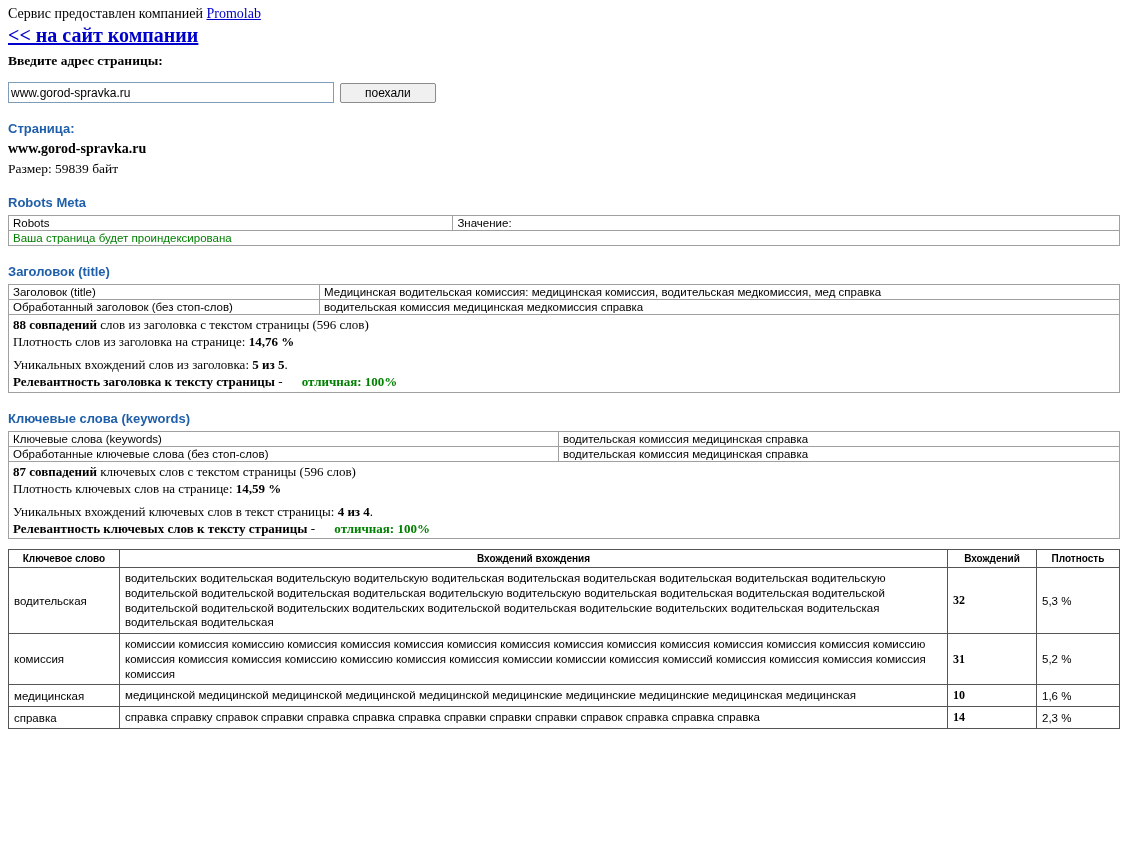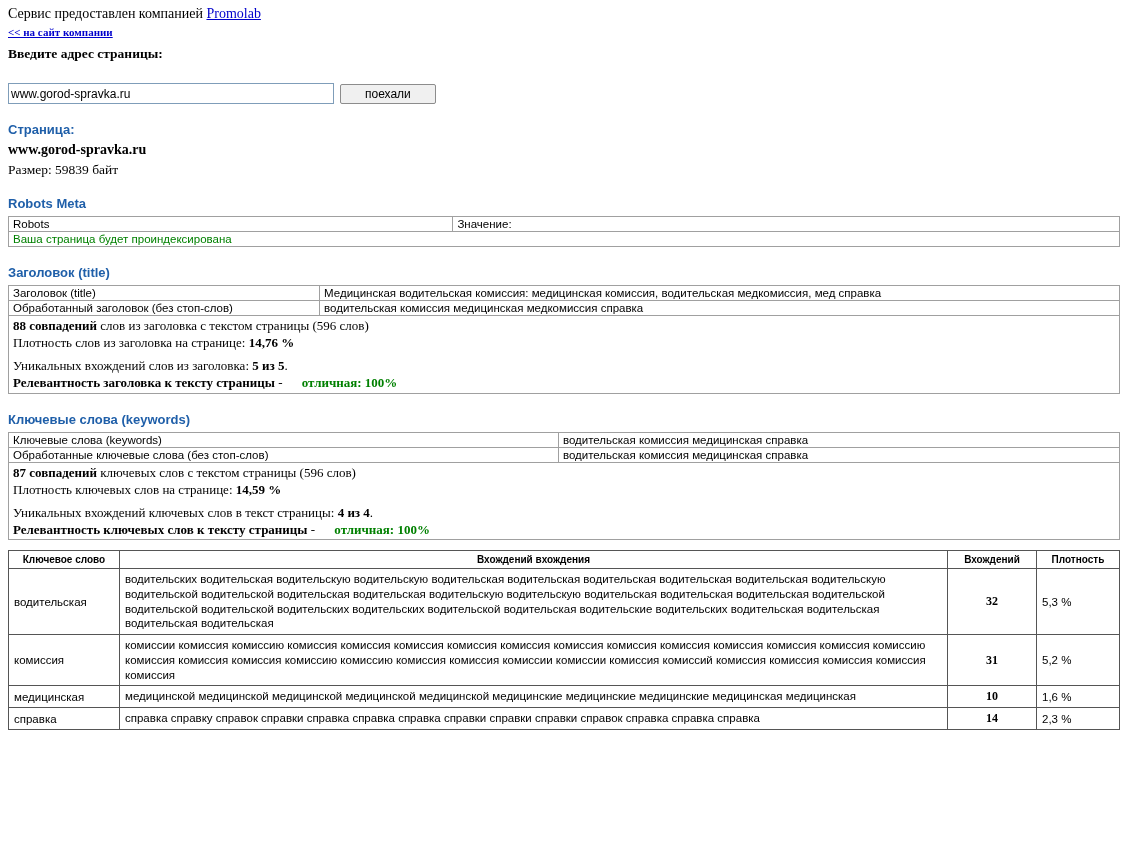--- a/index.html
+++ b/index.html
@@ -25,27 +25,27 @@
     margin-bottom: 2px;
   }
   a.link {
     color: #0000cc;
     text-decoration: underline;
   }
   a.link-bold {
     color: #0000cc;
     text-decoration: underline;
     font-weight: bold;
-    font-size: 11px;
+    font-size: 20px;
   }
   .label-bold {
     font-weight: bold;
     font-size: 13.5px;
     margin-top: 6px;
-    margin-bottom: 21px;
+    margin-bottom: 13px;
     font-family: "Liberation Serif", serif;
   }
   .form-row {
     display: flex;
     align-items: center;
     gap: 6px;
     margin-bottom: 6px;
   }
   input.url-input {
     width: 320px;
@@ -131,21 +131,21 @@
   }
   td.kw-word {
     width: 100px;
     white-space: nowrap;
   }
   td.kw-occ {
     line-height: 1.28;
   }
   td.kw-count {
     width: 78px;
-    text-align: center;
+    text-align: left;
     font-weight: bold;
     font-family: "Liberation Serif", serif;
     font-size: 12px;
   }
   td.kw-dens {
     width: 72px;
     text-align: left;
     padding-left: 8px;
   }
   .robots-meta-note {

